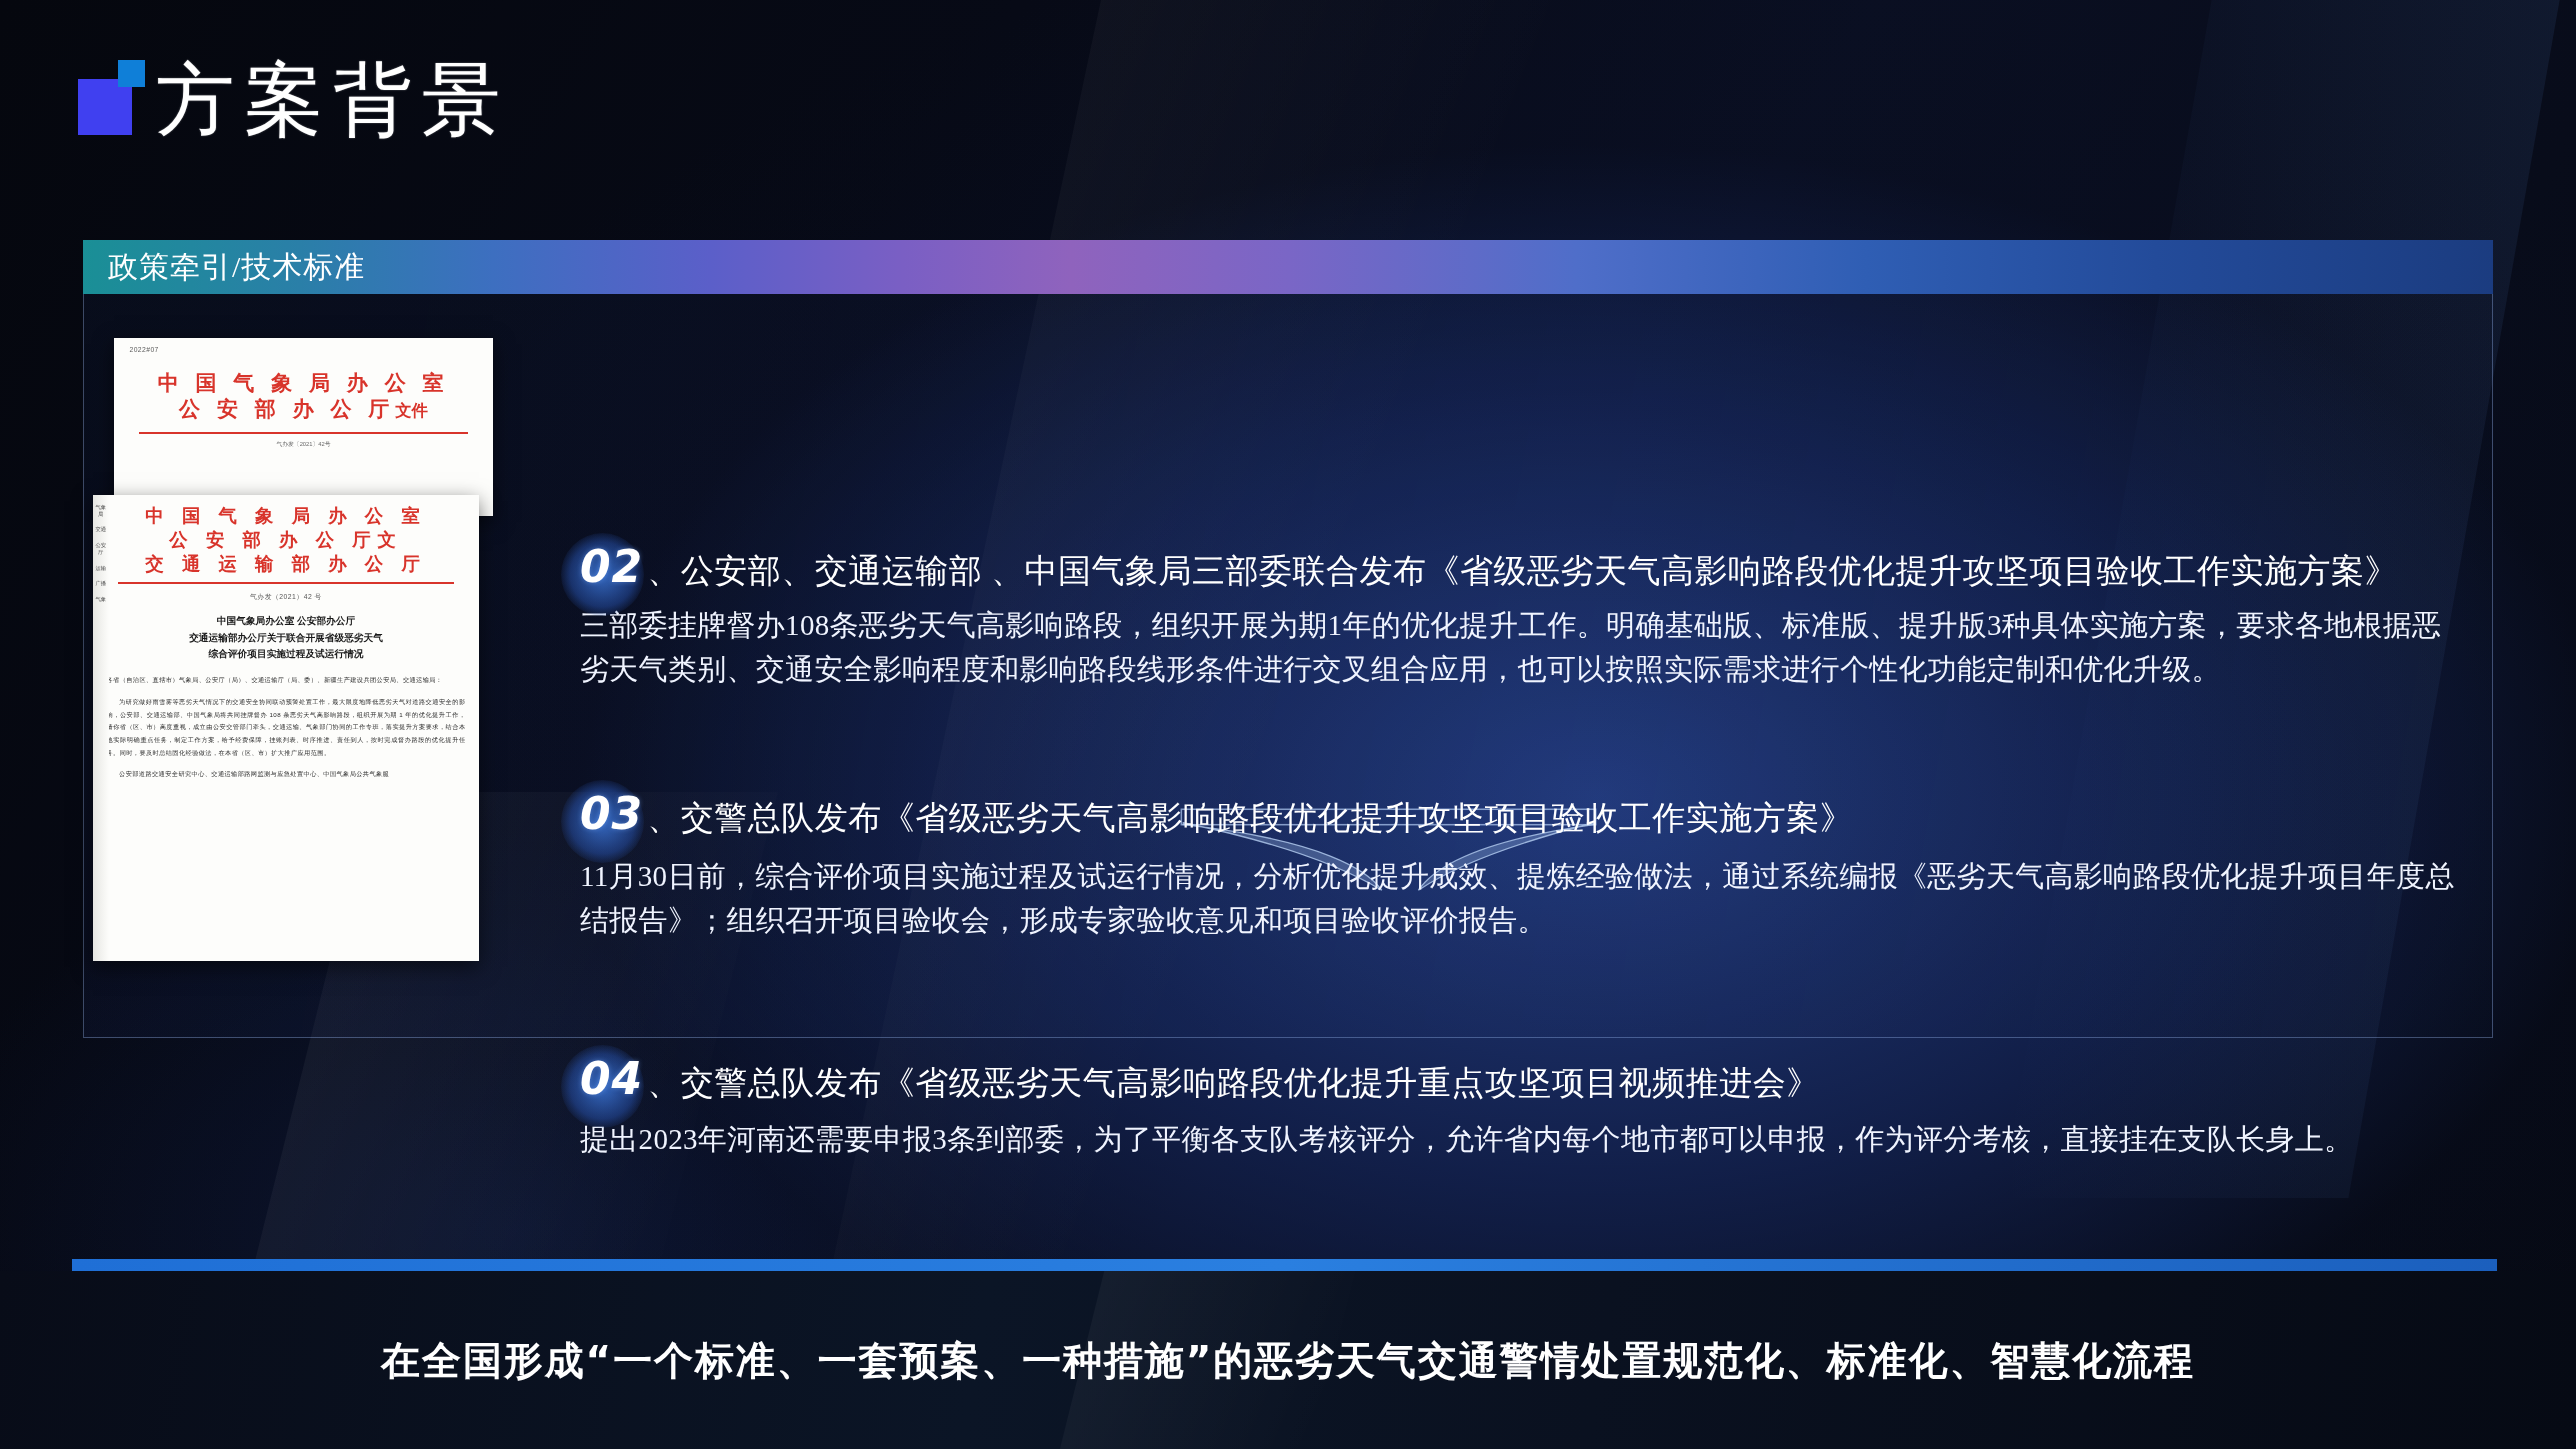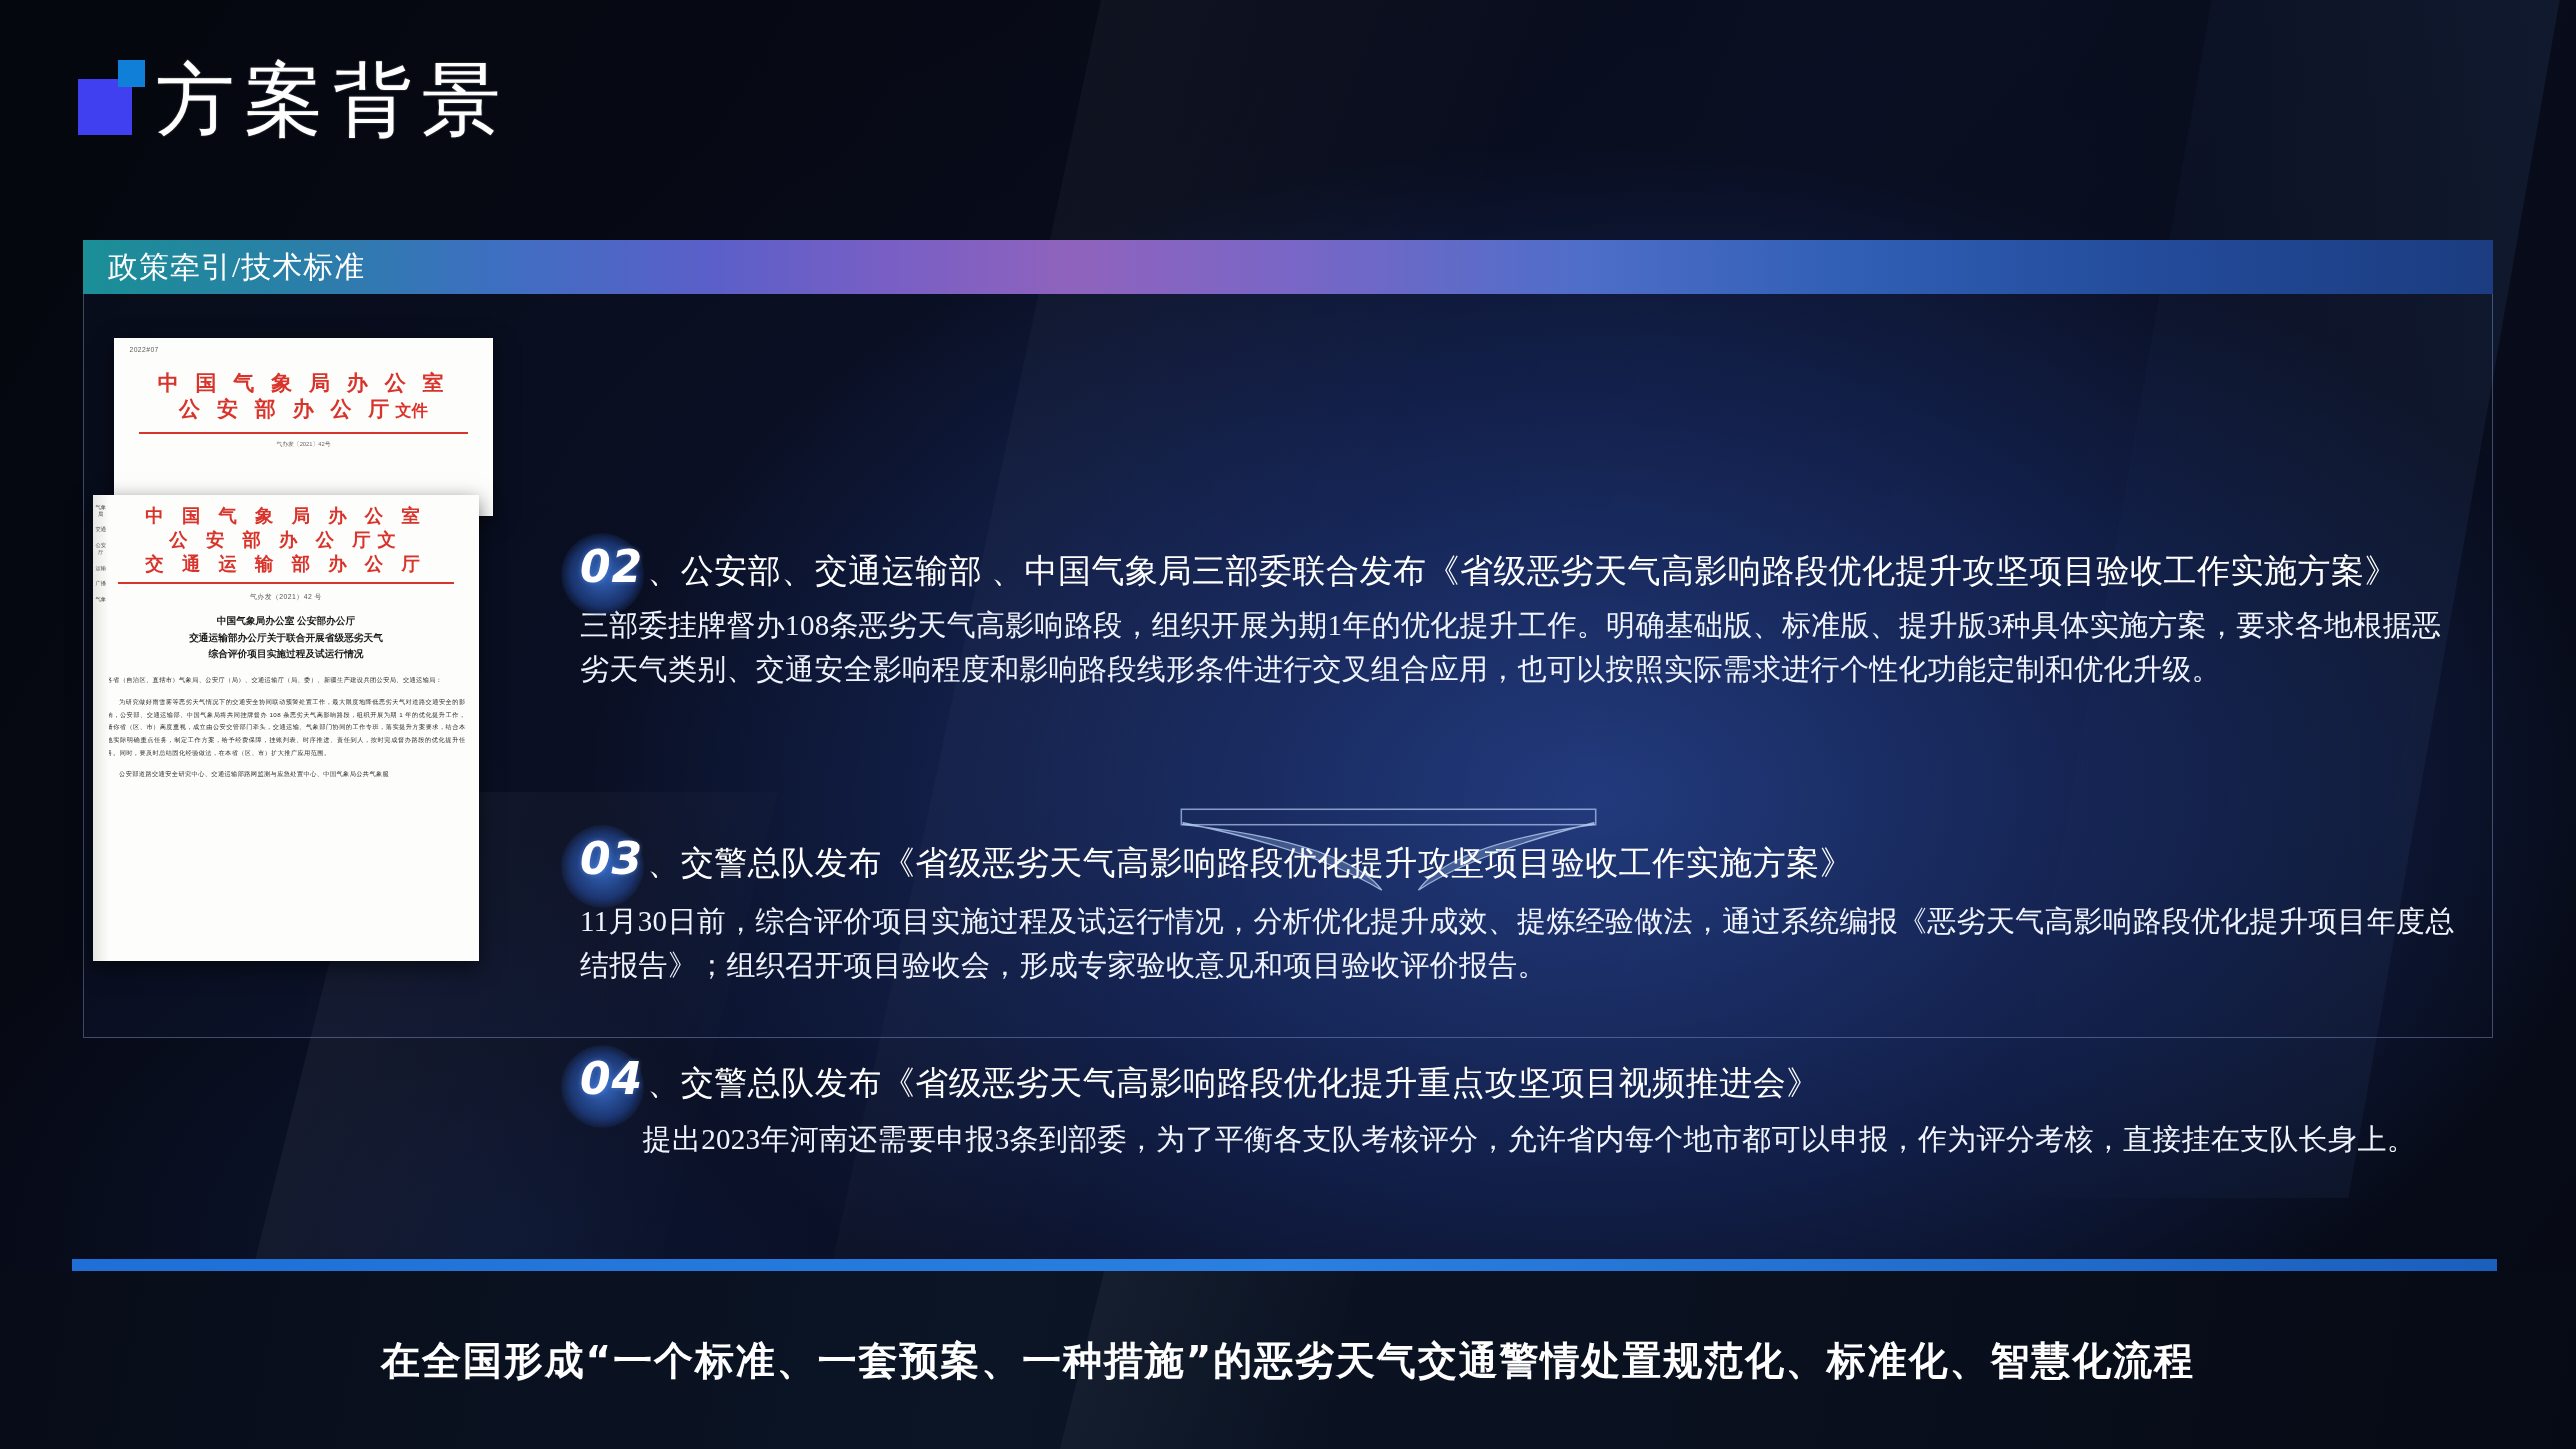--- a/index.html
+++ b/index.html
@@ -153,25 +153,25 @@
 
   #item-01 { left: 580px; top: 311px; width: 1894px; }
   #item-01 .glow-dot { left: -21px; top: -11.6px; }
   #item-01 .body-text { margin-top: 13.5px; padding-left: 17.4px; width: 1865px; }
 
   #item-02 { left: 580px; top: 541px; width: 1894px; }
   #item-02 .glow-dot { left: -19.3px; top: -7.7px; }
   #item-02 .head-text { width: 1817px; }
   #item-02 .body-text { margin-top: 9.7px; width: 1884px; }
 
-  #item-03 { left: 580px; top: 833px; width: 1894px; }
+  #item-03 { left: 580px; top: 788px; width: 1894px; }
   #item-03 .glow-dot { left: -19.3px; top: -7.7px; }
   #item-03 .body-text { margin-top: 13.5px; width: 1884px; }
 
-  #item-04 { left: 580px; top: 1053px; width: 1894px; text-align: right; }
+  #item-04 { left: 580px; top: 1053px; width: 1894px; }
   #item-04 .glow-dot { left: -19.3px; top: -7.7px; }
   #item-04 .body-text { margin-top: 11.6px; width: 1836px; }
 
   
   #swoosh { position: absolute; left: 1179px; top: 790px; width: 473px; height: 106px; z-index: 0; pointer-events:none; }
 
   
   #bottom-rule {
     position: absolute; left: 72px; top: 1259px; width: 2425px; height: 11.6px;
     background: linear-gradient(90deg, #1f6fd6 0%, #2a7fe0 50%, #1b5fbd 100%);

